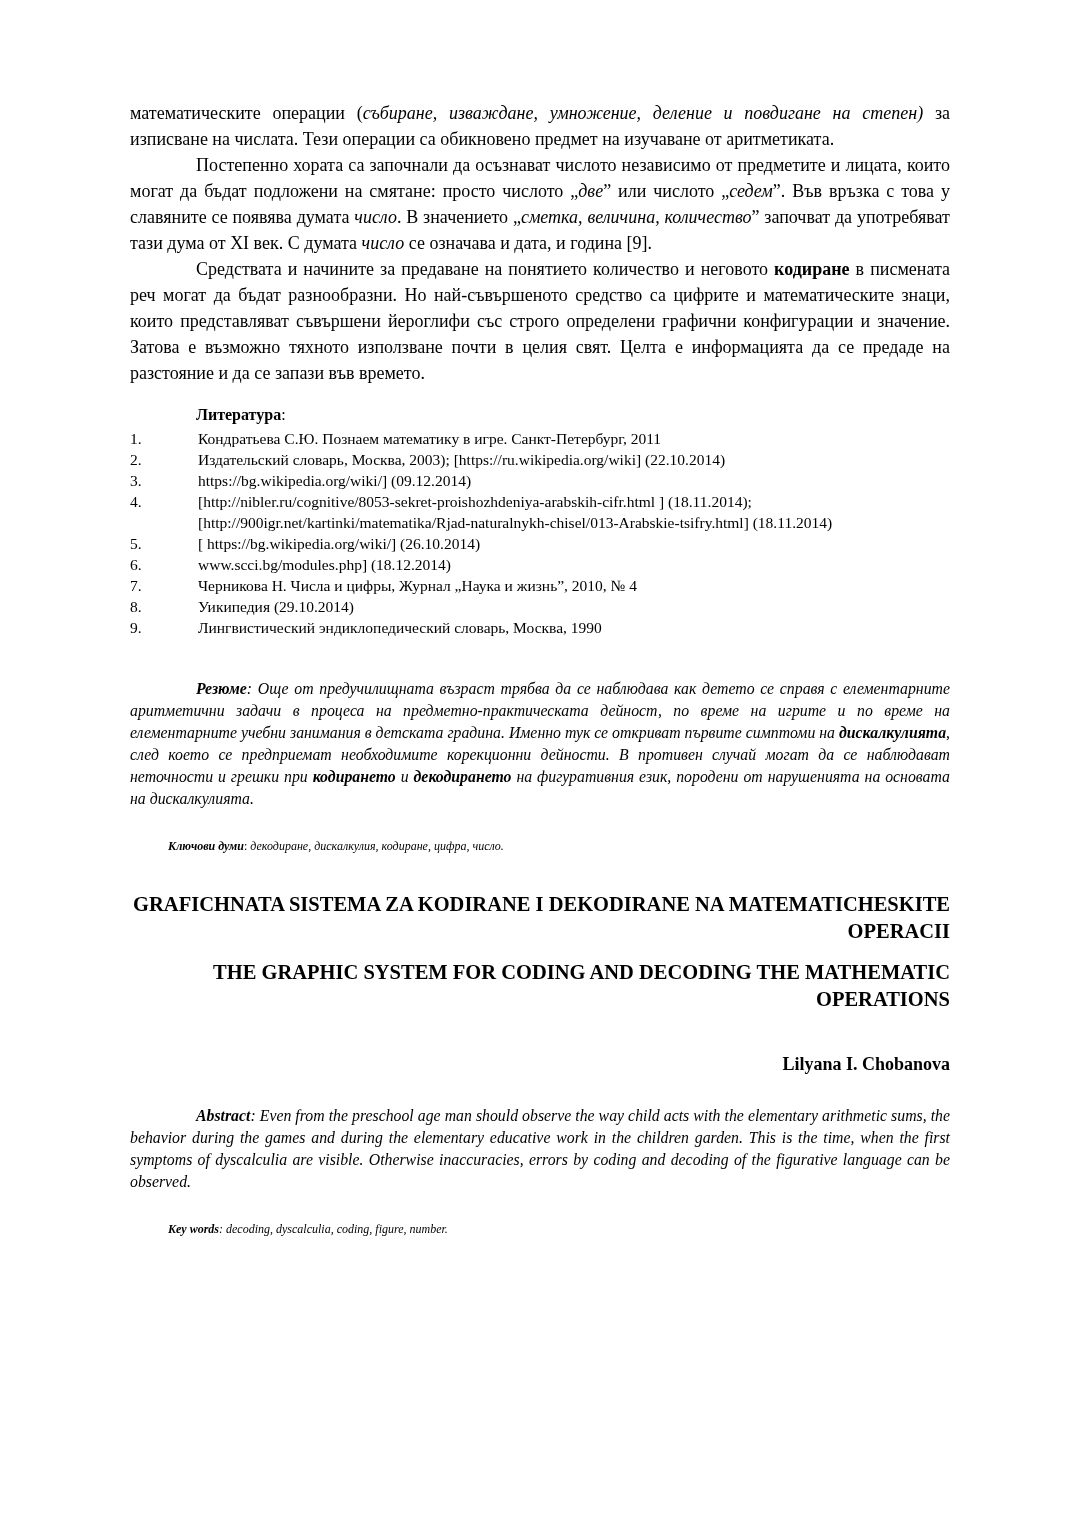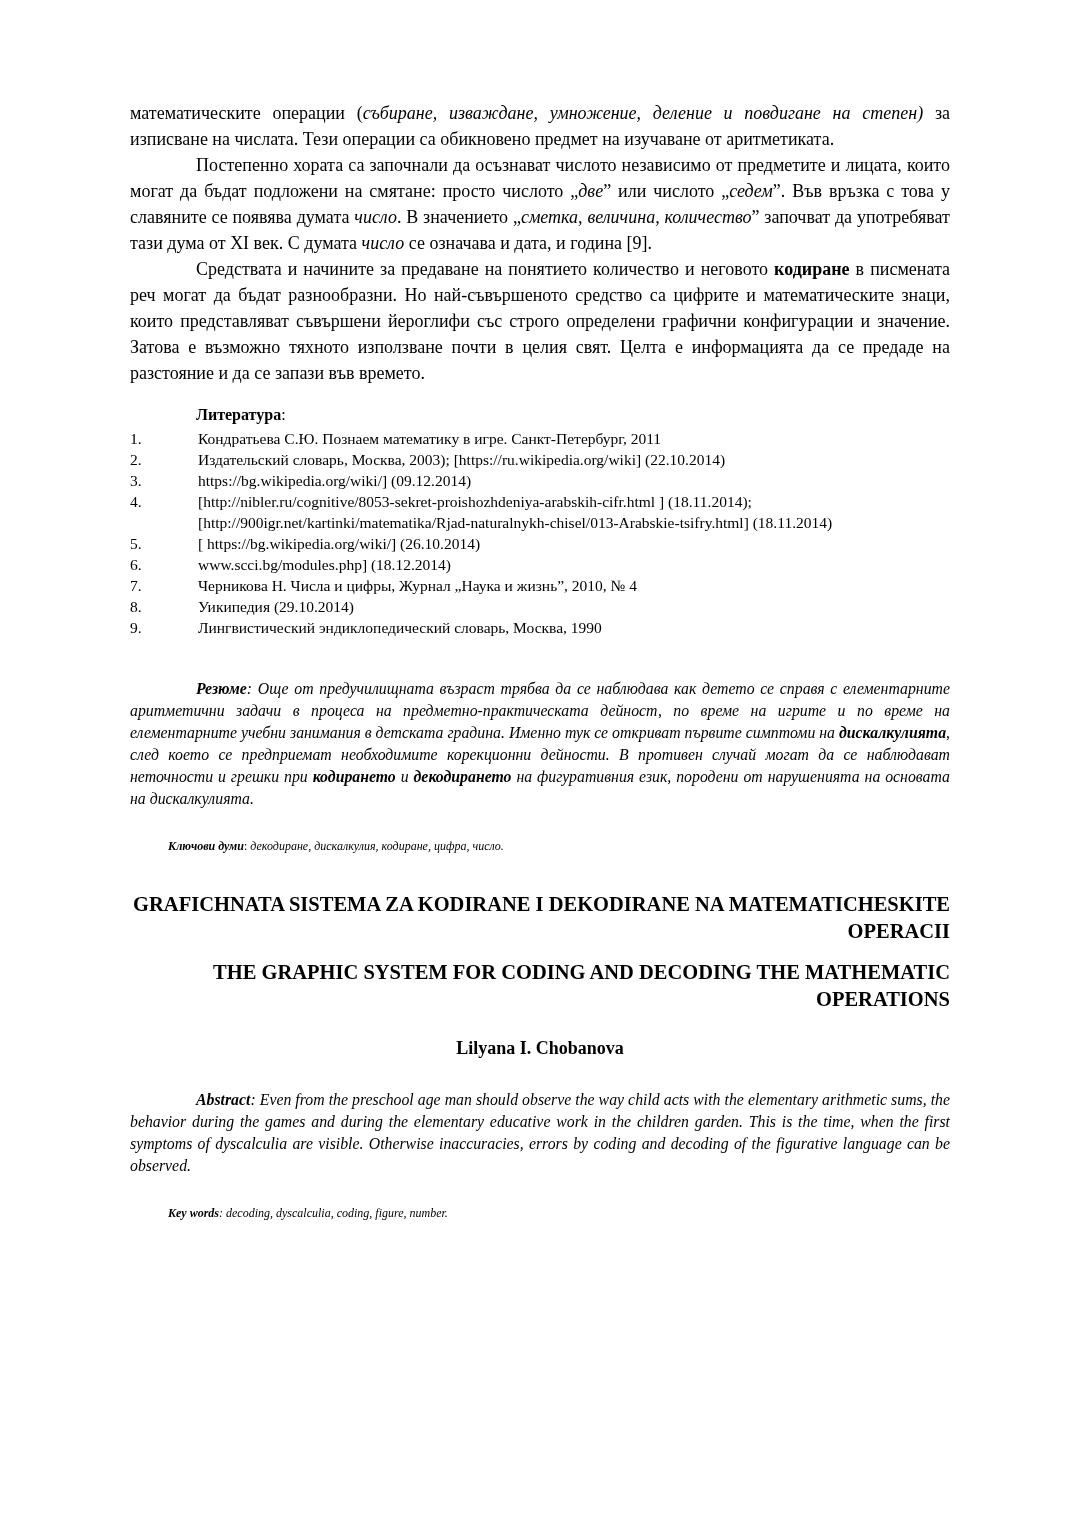--- a/index.html
+++ b/index.html
@@ -54,25 +54,25 @@
   }
   .title {
     font-weight: 700;
     font-size: 20.5px;
     line-height: 27px;
     text-align: right;
   }
   .title-translit { margin-top: 34px; }
   .title-en { margin-top: 14px; }
   .author {
-    margin-top: 24px;
+    margin-top: 40px;
     font-weight: 700;
     font-size: 18px;
     line-height: 23px;
-    text-align: center;
+    text-align: right;
   }
   .abstract {
     margin-top: 29px;
     font-size: 15.8px;
     line-height: 22px;
     text-align: justify;
     text-indent: 66px;
   }
   .lit-heading-en { margin-top: 24px; }
   .page-number {

